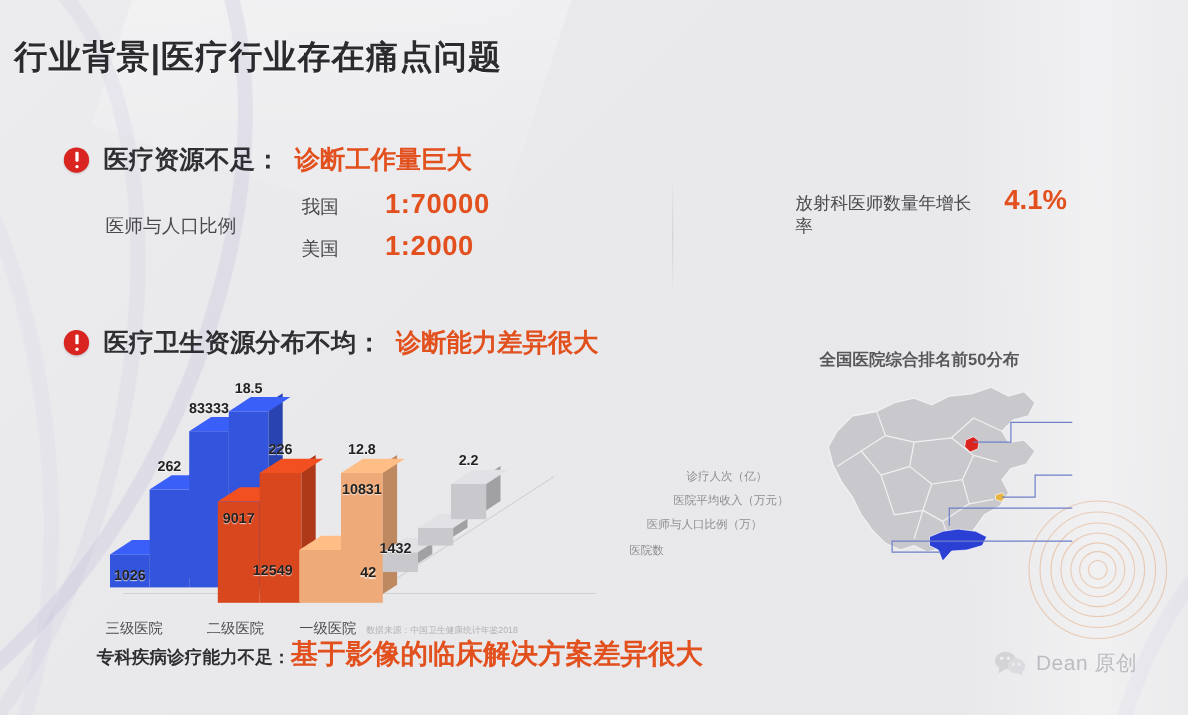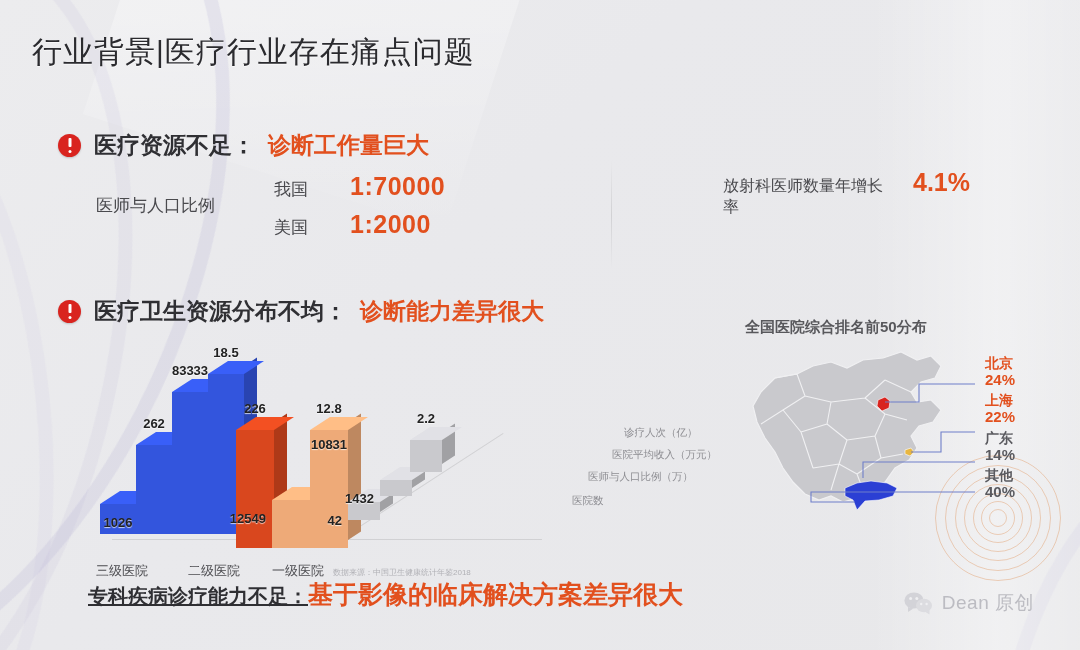--- a/index.html
+++ b/index.html
@@ -34,22 +34,22 @@
     position: absolute; border-radius: 50%; border: 1px solid rgba(224,150,96,0.42);
     left: 50%; top: 50%; transform: translate(-50%,-50%);
   }
   .lightpanel {
     position: absolute; right: 0; top: 0; width: 210px; height: 650px;
     background: linear-gradient(90deg, rgba(255,255,255,0) 0%, rgba(255,255,255,0.38) 60%, rgba(255,255,255,0.16) 100%);
   }
 
   
   .title {
-    position: absolute; left: 32px; top: 32px;
-    font-size: 30px; font-weight: normal; color: #2b2b2f; letter-spacing: 1px;
+    position: absolute; left: 13px; top: 32px;
+    font-size: 30px; font-weight: bold; color: #2b2b2f; letter-spacing: 1px;
     text-shadow: 0 1px 0 rgba(255,255,255,0.6);
   }
 
   
   .bullet-row { position: absolute; display: flex; align-items: center; gap: 13px; }
   .warn-icon {
     width: 23px; height: 23px; border-radius: 50%;
     background: #d9241f; position: relative; flex: 0 0 auto;
     box-shadow: 0 1px 2px rgba(0,0,0,0.18);
   }
@@ -131,21 +131,21 @@
   .map-svg { position: absolute; left: 0; top: 22px; }
   .legend { position: absolute; right: 18px; top: 38px; width: 62px; }
   .legend-item { margin-bottom: 5px; line-height: 1.12; text-align: left; }
   .legend-name { font-size: 14px; font-weight: bold; }
   .legend-pct { font-size: 15px; font-weight: bold; }
   .legend-item.hot .legend-name, .legend-item.hot .legend-pct { color: #e2501e; }
   .legend-item.cool .legend-name, .legend-item.cool .legend-pct { color: #5a5a5f; }
 
   
   .bottom-row { position: absolute; left: 88px; top: 578px; display: flex; align-items: baseline; gap: 0; }
-  .b-dark { font-size: 20px; font-weight: bold; color: #2f2f33; text-decoration: underline; }
+  .b-dark { font-size: 16px; font-weight: bold; color: #2f2f33; }
   .b-accent { font-size: 25px; font-weight: bold; color: #e2501e; }
 
   
   .watermark {
     position: absolute; right: 46px; bottom: 34px;
     display: flex; align-items: center; gap: 9px;
     color: #c4c4c9; font-size: 19px;
   }
   .wm-text { color: #bcbcc2; letter-spacing: 0.5px; }
 </style>
@@ -229,20 +229,26 @@
       <div class="top" style="background:#3355dd"></div>
     <span class="val out">83333</span>
   </div>
   <div class="bar" style="left:118px;width:36px;height:160px">
     <div class="face" style="background:#3355dd"></div>
       <div class="side" style="background:#3355dd"></div>
       <div class="top" style="background:#3355dd"></div>
     <span class="val out">18.5</span>
   </div>
 
+  <div class="bar" style="left:108px;width:38px;height:92px;bottom:0">
+    <div class="face" style="background:#d9471e"></div>
+      <div class="side" style="background:#d9471e"></div>
+      <div class="top" style="background:#d9471e"></div>
+    <span class="val inside">9017</span>
+  </div>
   <div class="bar" style="left:146px;width:38px;height:118px;bottom:0">
     <div class="face" style="background:#d9471e"></div>
       <div class="side" style="background:#d9471e"></div>
       <div class="top" style="background:#d9471e"></div>
     <span class="val out">226</span>
   </div>
 
   <div class="bar" style="left:182px;width:38px;height:48px;bottom:0">
     <div class="face" style="background:#eeaa78"></div>
       <div class="side" style="background:#eeaa78"></div>
@@ -304,38 +310,20 @@
     <path fill="#e8b640" stroke="#fff" stroke-width="0.6" d="M170,110 l6,-2 l3,4 l-4,4 l-5,-2 Z"></path>
     <path fill="#2b3fd4" stroke="#fff" stroke-width="0.6" d="M110,148 l12,-5 l14,-2 l16,2 l10,5 l-4,8 l-14,4 l-14,1 l-8,9 l-4,-10 l-8,-4 Z"></path>
     <g fill="none" stroke="#6f7fc9" stroke-width="1.1">
       <path d="M150,62 L184,62 L184,44 L240,44"></path>
       <path d="M176,112 L206,112 L206,92 L240,92"></path>
       <path d="M128,138 L128,122 L240,122"></path>
       <path d="M120,162 L76,162 L76,152 L240,152"></path>
     </g>
   </svg>
 
-  <div class="legend">
-    <div class="legend-item hot">
-      <div class="legend-name">北京</div>
-      <div class="legend-pct">24%</div>
-    </div>
-    <div class="legend-item hot">
-      <div class="legend-name">上海</div>
-      <div class="legend-pct">22%</div>
-    </div>
-    <div class="legend-item cool">
-      <div class="legend-name">广东</div>
-      <div class="legend-pct">14%</div>
-    </div>
-    <div class="legend-item cool">
-      <div class="legend-name">其他</div>
-      <div class="legend-pct">40%</div>
-    </div>
-  </div>
 </div>
 
 <div class="bottom-row">
   <span class="b-dark">专科疾病诊疗能力不足：</span>
   <span class="b-accent">基于影像的临床解决方案差异很大</span>
 </div>
 
 <div class="watermark">
   <svg width="30" height="24" viewBox="0 0 30 24">
     <ellipse cx="11" cy="9.5" rx="9.6" ry="8" fill="#d3d3d8"></ellipse>

